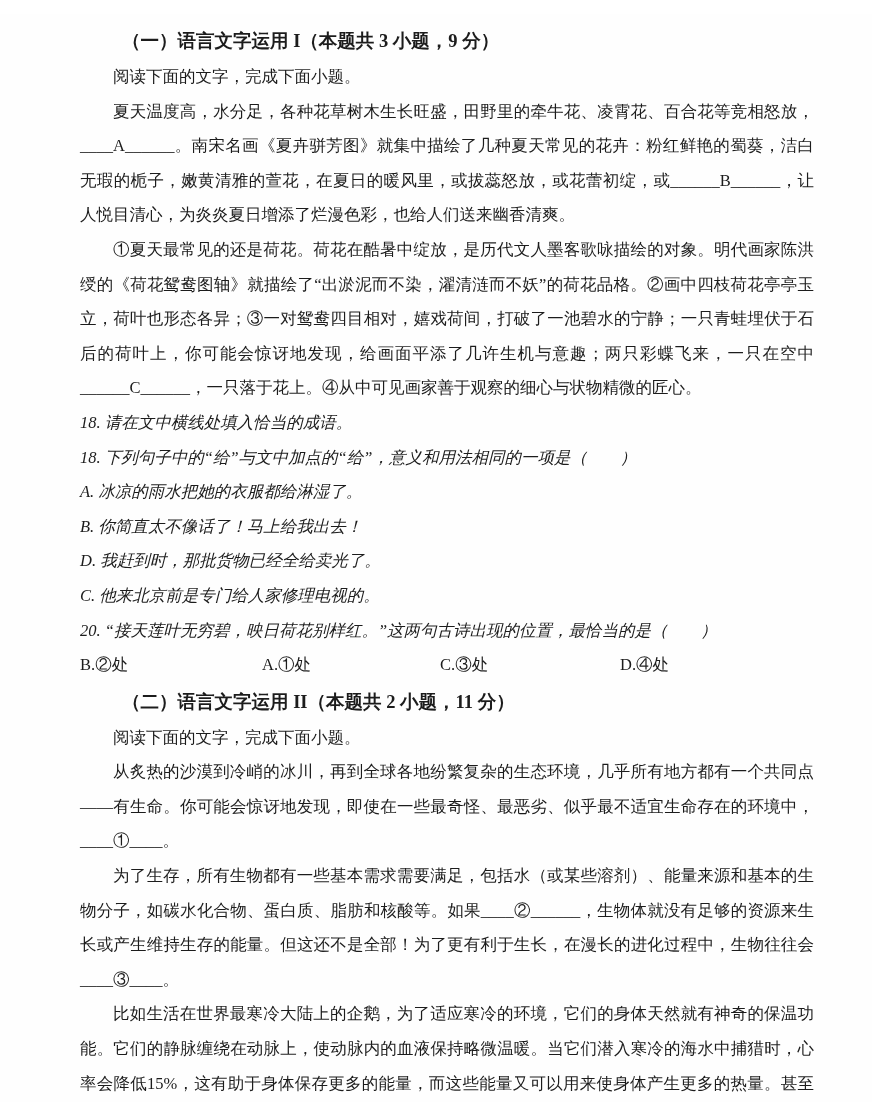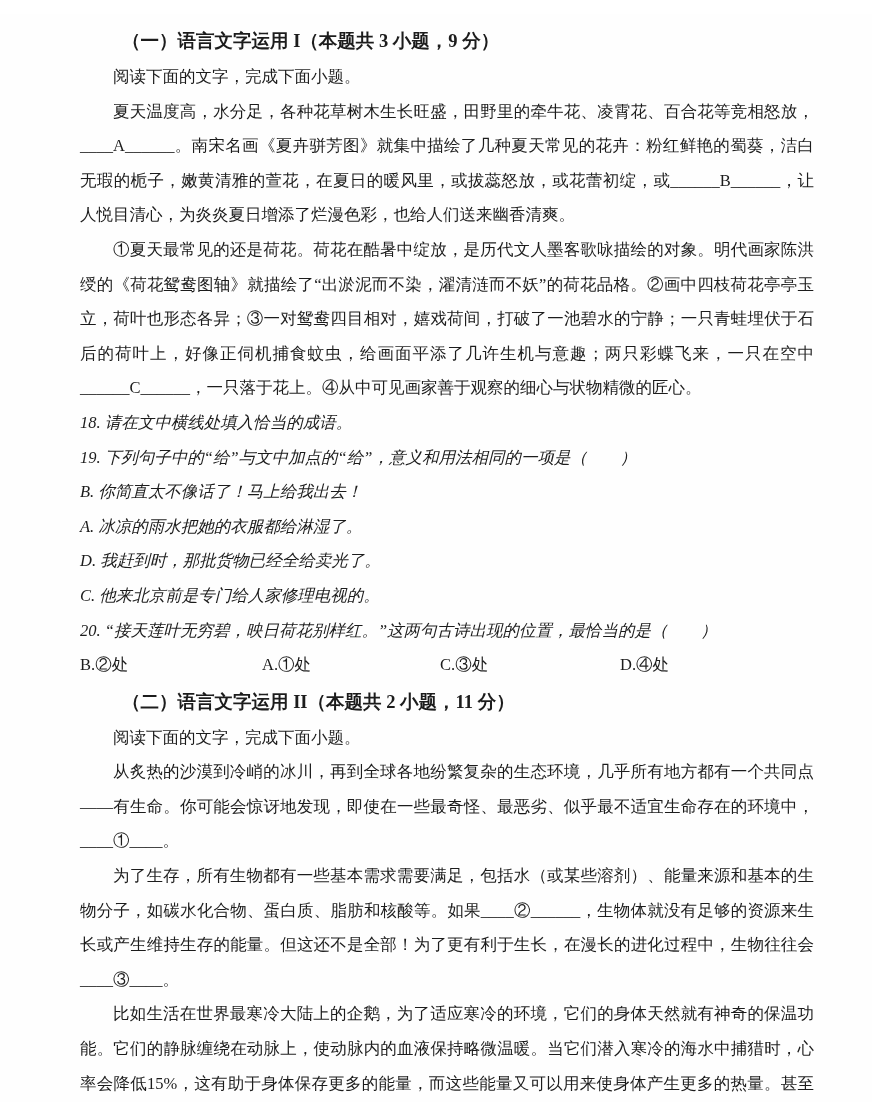--- a/index.html
+++ b/index.html
@@ -51,29 +51,29 @@
 <body>
 
 <main class="page">
 
   <h2 class="sec-heading">（一）语言文字运用 I（本题共 3 小题，9 分）</h2>
 
   <p class="indent">阅读下面的文字，完成下面小题。</p>
 
   <p class="indent">夏天温度高，水分足，各种花草树木生长旺盛，田野里的牵牛花、凌霄花、百合花等竞相怒放，____A______。南宋名画《夏卉骈芳图》就集中描绘了几种夏天常见的花卉：粉红鲜艳的蜀葵，洁白无瑕的栀子，嫩黄清雅的萱花，在夏日的暖风里，或拔蕊怒放，或花蕾初绽，或______B______，让人悦目清心，为炎炎夏日增添了烂漫色彩，也给人们送来幽香清爽。</p>
 
-  <p class="indent">①夏天最常见的还是荷花。荷花在酷暑中绽放，是历代文人墨客歌咏描绘的对象。明代画家陈洪绶的《荷花鸳鸯图轴》就描绘了“出淤泥而不染，濯清涟而不妖”的荷花品格。②画中四枝荷花亭亭玉立，荷叶也形态各异；③一对鸳鸯四目相对，嬉戏荷间，打破了一池碧水的宁静；一只青蛙埋伏于石后的荷叶上，好像正伺机捕食蚊虫，给画面平添了几许生机与意趣；两只彩蝶飞来，一只在空中______C______，一只落于花上。④从中可见画家善于观察的细心与状物精微的匠心。</p>
+  <p class="indent">①夏天最常见的还是荷花。荷花在酷暑中绽放，是历代文人墨客歌咏描绘的对象。明代画家陈洪绶的《荷花鸳鸯图轴》就描绘了“出淤泥而不染，濯清涟而不妖”的荷花品格。②画中四枝荷花亭亭玉立，荷叶也形态各异；③一对鸳鸯四目相对，嬉戏荷间，打破了一池碧水的宁静；一只青蛙埋伏于石后的荷叶上，你可能会惊讶地发现，给画面平添了几许生机与意趣；两只彩蝶飞来，一只在空中______C______，一只落于花上。④从中可见画家善于观察的细心与状物精微的匠心。</p>
 
   <p class="qline">18. 请在文中横线处填入恰当的成语。</p>
 
-  <p class="qline">19. 下列句子中的“给”与文中加点的“给”，意义和用法相同的一项是（　　）</p>
+  <p class="qline">18. 下列句子中的“给”与文中加点的“给”，意义和用法相同的一项是（　　）</p>
+
+  <p class="qline">A. 冰凉的雨水把她的衣服都给淋湿了。</p>
 
   <p class="qline">B. 你简直太不像话了！马上给我出去！</p>
-
-  <p class="qline">A. 冰凉的雨水把她的衣服都给淋湿了。</p>
 
   <p class="qline">D. 我赶到时，那批货物已经全给卖光了。</p>
 
   <p class="qline">C. 他来北京前是专门给人家修理电视的。</p>
 
   <p class="qline">20. “接天莲叶无穷碧，映日荷花别样红。”这两句古诗出现的位置，最恰当的是（　　）</p>
 
   <div class="opt-row">
     <span>B.②处</span>
     <span>A.①处</span>

